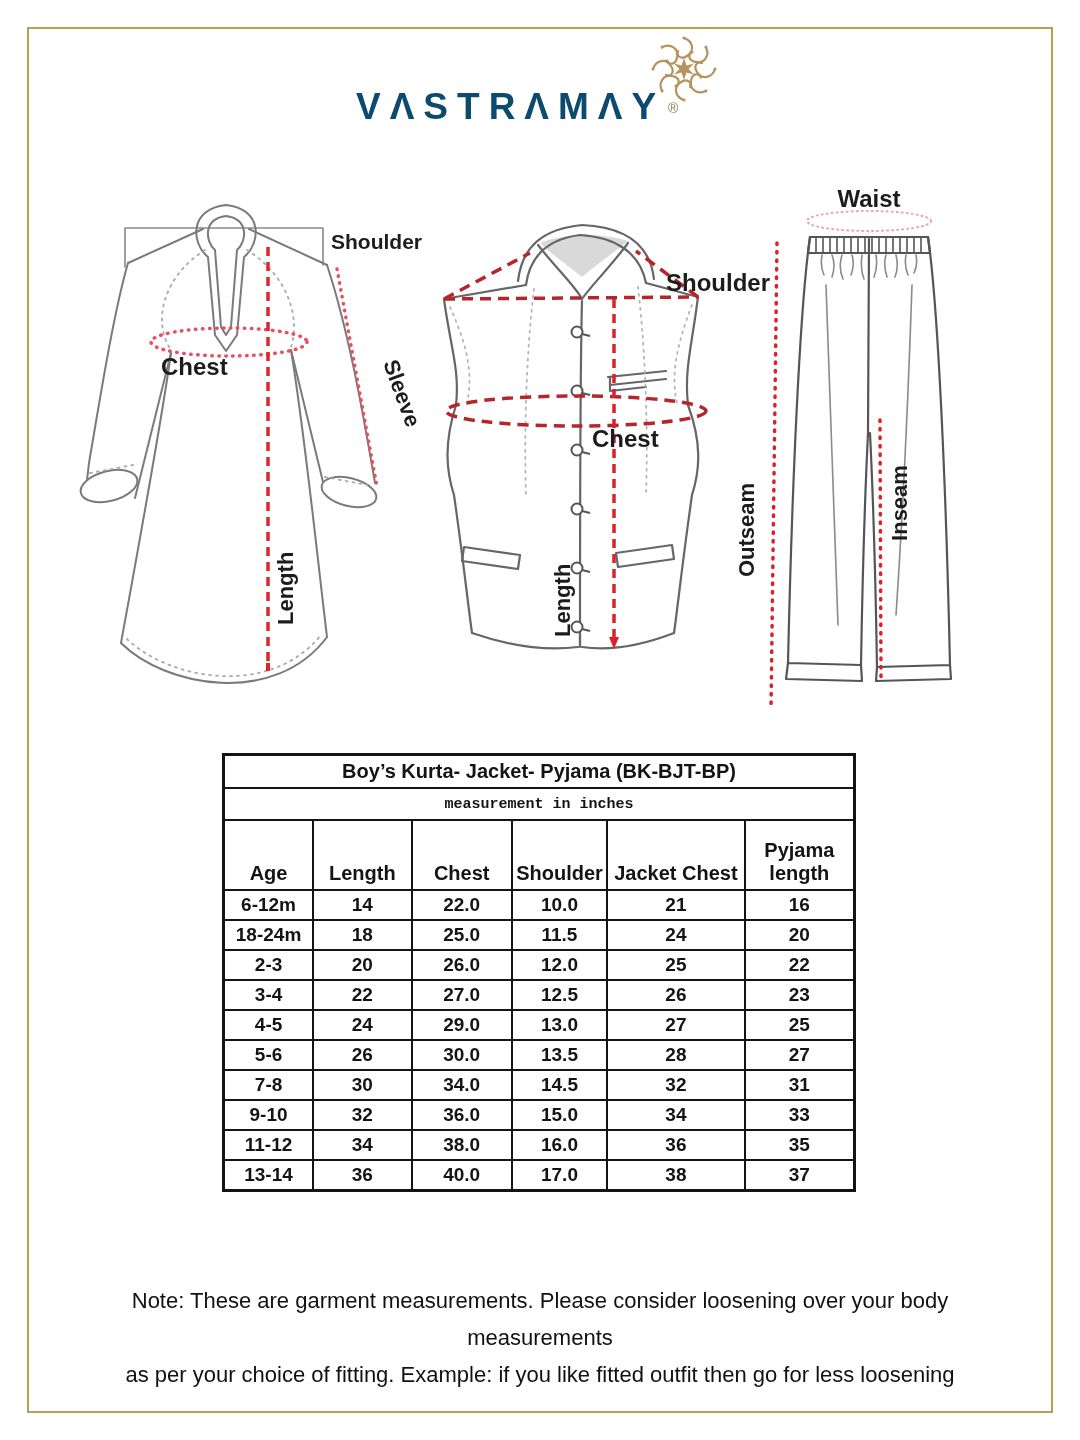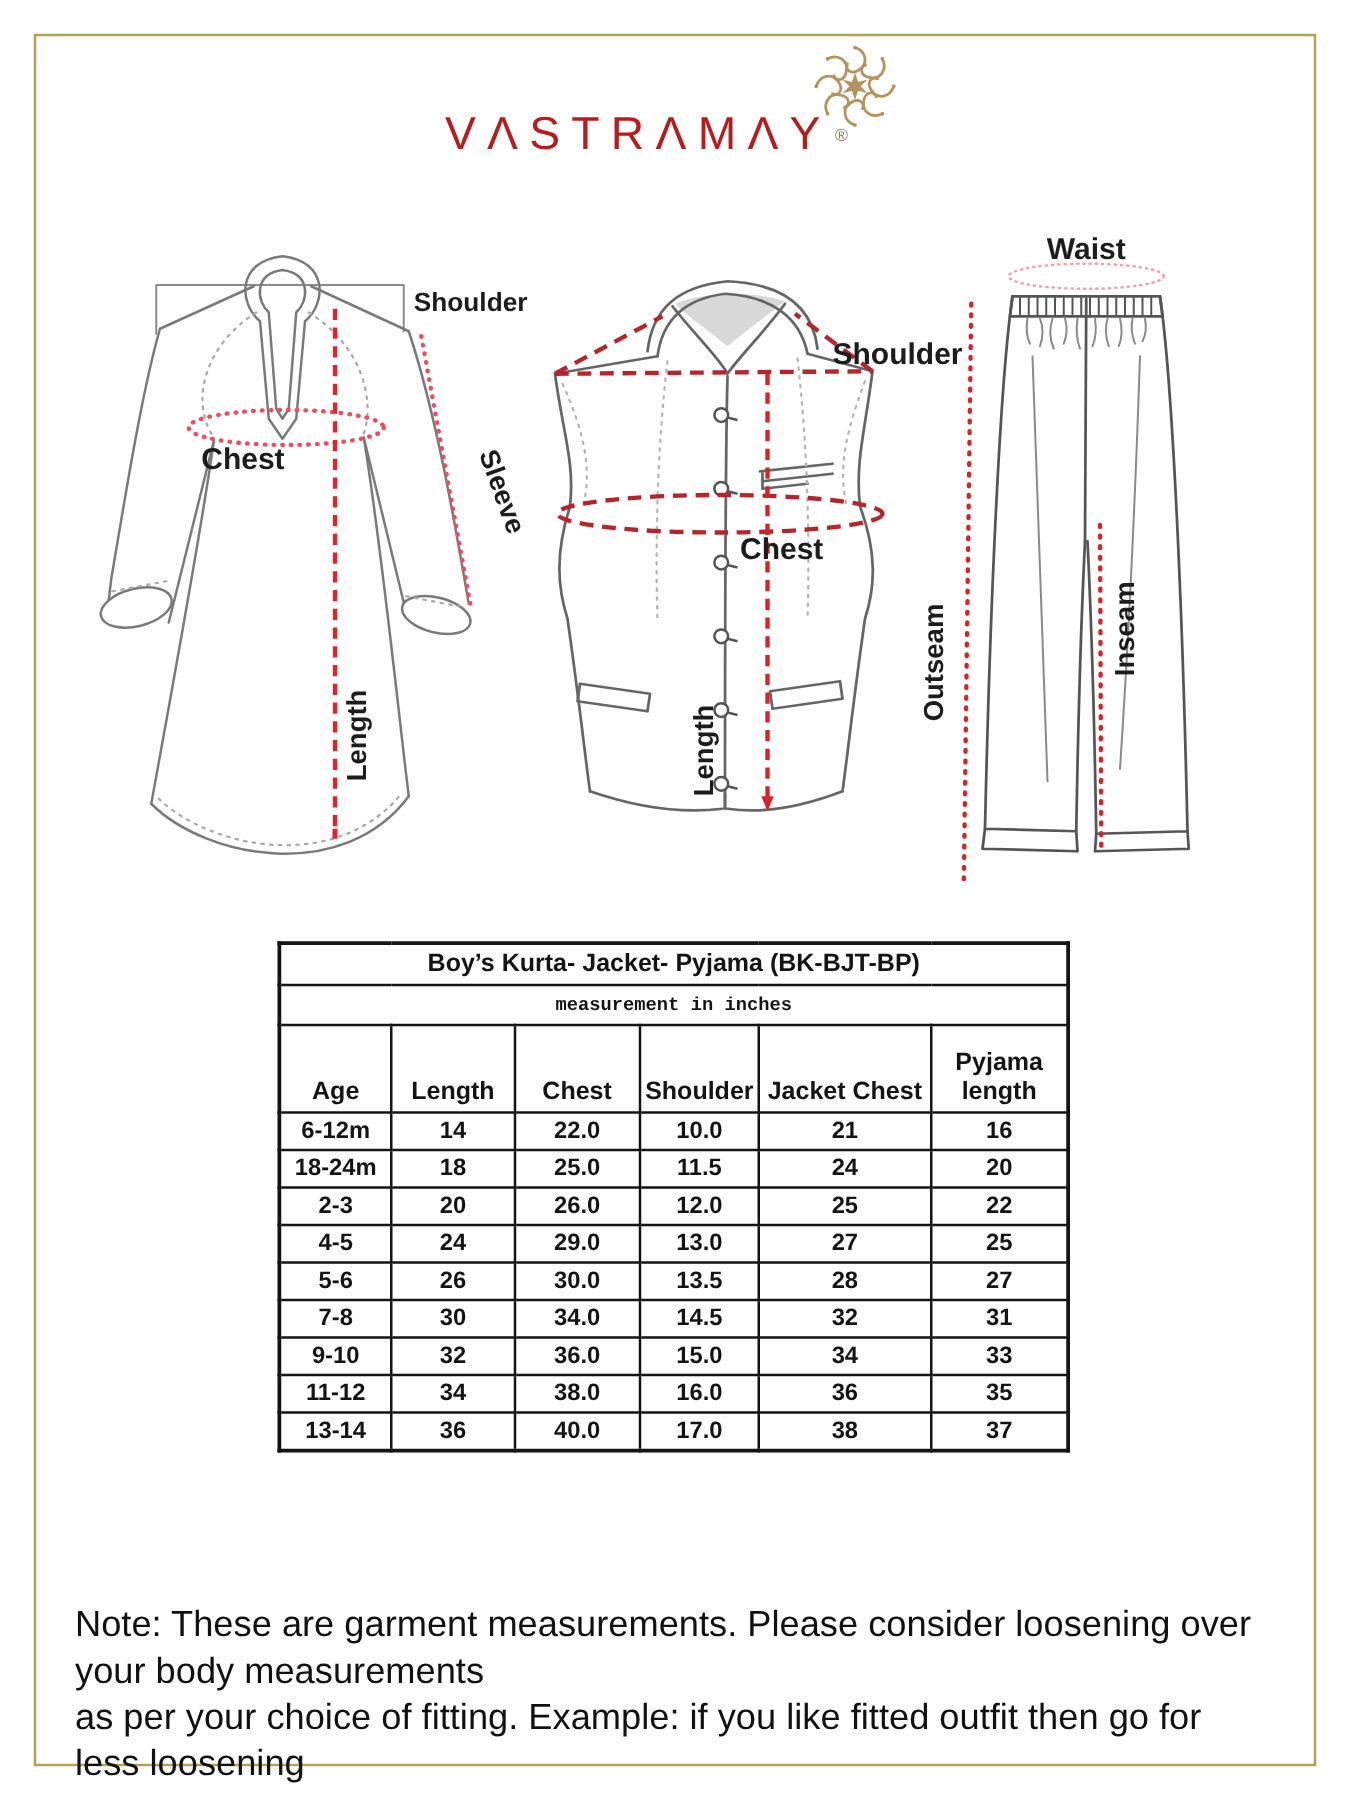--- a/index.html
+++ b/index.html
@@ -2,21 +2,21 @@
 <html><head>
 <meta charset="utf-8">
 <style>
   html,body{margin:0;padding:0;background:#fff;}
   .page{position:relative;width:1080px;height:1440px;background:#fff;overflow:hidden;
         font-family:"Liberation Sans",sans-serif;}
   .frame{position:absolute;inset:27px;border:2px solid #b4a156;pointer-events:none;}
 
   
   .brand-text{position:absolute;left:356px;top:86px;font-size:37px;letter-spacing:9px;
-              color:#b91c1c;font-weight:400;white-space:nowrap;}
+              color:#0c4a6e;font-weight:700;white-space:nowrap;}
   .emblem{position:absolute;left:648px;top:33px;}
   .reg{position:absolute;left:668px;top:100px;font-size:14px;color:#8b7b4d;}
 
   
   .diag{position:absolute;}
   .d-kurta{left:65px;top:195px;}
   .d-jacket{left:430px;top:195px;}
   .d-pyjama{left:730px;top:185px;}
   svg text{font-family:"Liberation Sans",sans-serif;fill:#1c1c1c;}
 
@@ -25,21 +25,21 @@
               table-layout:fixed;color:#141414;font-weight:700;}
   .size-table td,.size-table th{border:2px solid #141414;text-align:center;padding:0;}
   .size-table{border:3px solid #141414;}
   .t-title td{height:31px;font-size:20px;}
   .t-sub td{height:30px;font-size:15px;font-family:Liberation Mono, monospace;}
   .t-head th{height:64px;vertical-align:bottom;padding-bottom:4px;font-size:20px;line-height:23px;}
   .size-table tbody td{height:28px;font-size:19px;}
 
   
   .note{position:absolute;left:0;top:1282px;width:1080px;padding:0 60px 0 60px;box-sizing:border-box;
-        text-align:left;font-size:29px;line-height:37px;color:#111;}
+        text-align:center;font-size:22px;line-height:37px;color:#111;}
 </style>
 </head>
 <body>
 
 <div class="page">
   <div class="frame"></div>
 
   <svg class="emblem" width="72" height="72" viewBox="-36 -36 72 72">
     <g stroke="#b4945c" fill="none" stroke-width="2.2" stroke-linecap="round">
       <g id="curl">
@@ -235,20 +235,28 @@
     </tr>
         <tr>
       <td>2-3</td>
       <td>20</td>
       <td>26.0</td>
       <td>12.0</td>
       <td>25</td>
       <td>22</td>
     </tr>
         <tr>
+      <td>3-4</td>
+      <td>22</td>
+      <td>27.0</td>
+      <td>12.5</td>
+      <td>26</td>
+      <td>23</td>
+    </tr>
+        <tr>
       <td>4-5</td>
       <td>24</td>
       <td>29.0</td>
       <td>13.0</td>
       <td>27</td>
       <td>25</td>
     </tr>
         <tr>
       <td>5-6</td>
       <td>26</td>

